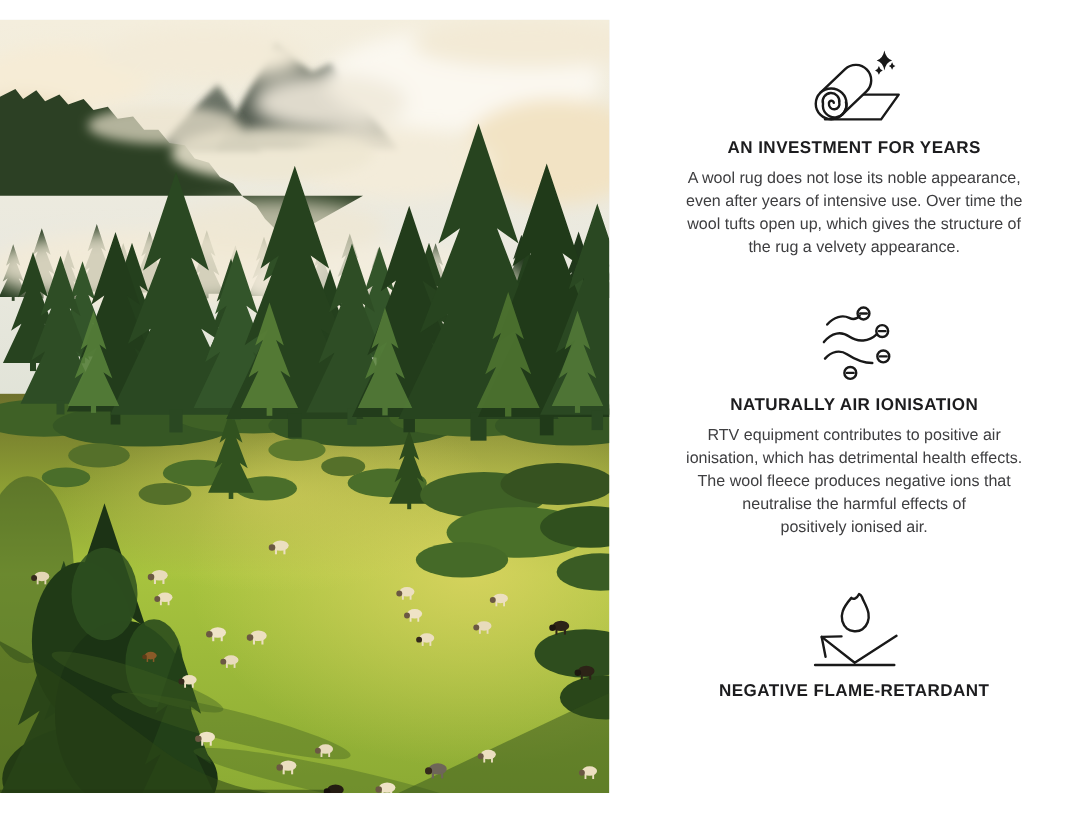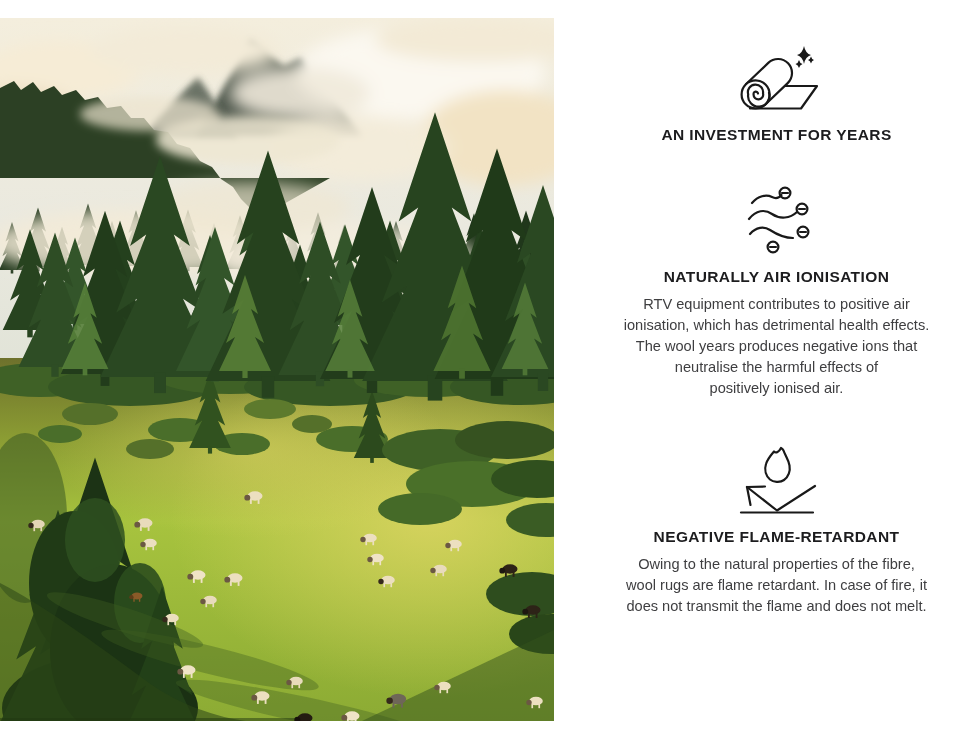--- a/index.html
+++ b/index.html
@@ -330,20 +330,24 @@
             <path d="M68,20 Q68.8,23.2 71.5,24 Q68.8,24.8 68,28 Q67.2,24.8 64.5,24 Q67.2,23.2 68,20 Z"></path>
             <path d="M80,16.5 Q80.7,19.3 83,20 Q80.7,20.7 80,23.5 Q79.3,20.7 77,20 Q79.3,19.3 80,16.5 Z"></path>
           </g>
           <path class="icw" d="M50,46 L86,46 L70,68.5 L19,68.5 Z"></path>
           <path class="icw" d="M14.9,44.3 L37.3,22.9 A14,14 0 0 1 56.7,43.1 L34.3,64.5 Z"></path>
           <circle class="icw" cx="24.6" cy="54.4" r="14"></circle>
           <path class="ic" stroke-width="2" d="M27,53.5 a2.2,2.2 0 1 0 -4.4,.6 a4.8,4.8 0 1 0 9.4,-.8 a7.6,7.6 0 1 0 -14.8,1 a10.7,10.7 0 1 0 20.8,-1.4"></path>
         </svg>
       </div>
       <h3>AN INVESTMENT FOR YEARS</h3>
+      <p>A wool rug does not lose its noble appearance,
+even after years of intensive use. Over time the
+wool tufts open up, which gives the structure of
+the rug a velvety appearance.</p>
     </section>
 
     <section class="feature f2">
       <div class="icon">
         <svg width="82" height="84" viewBox="0 0 82 84">
           <path class="ic" stroke-width="2.1" d="M16,31 C22,24 30,22 36,25 C40,27 43,26 45.5,23"></path>
           <path class="ic" stroke-width="2.1" d="M13,47 C20,38 29,37 36,42 C44,47.5 54,46.5 61,40"></path>
           <path class="ic" stroke-width="2.1" d="M14,62 C20,55 28,54 34,58 C42,63.2 50,66 57,66"></path>
           <g>
             <circle class="ic" stroke-width="2" cx="49" cy="21" r="5.4"></circle>
@@ -353,34 +357,31 @@
             <circle class="ic" stroke-width="2" cx="67" cy="60" r="5.4"></circle>
               <path class="ic" stroke-width="2" d="M64,60 h6"></path>
             <circle class="ic" stroke-width="2" cx="37" cy="75" r="5.4"></circle>
               <path class="ic" stroke-width="2" d="M34,75 h6"></path>
           </g>
         </svg>
       </div>
       <h3>NATURALLY AIR IONISATION</h3>
       <p>RTV equipment contributes to positive air
 ionisation, which has detrimental health effects.
-The wool years produces negative ions that
+The wool fleece produces negative ions that
 neutralise the harmful effects of
 positively ionised air.</p>
     </section>
 
     <section class="feature f3">
       <div class="icon">
         <svg width="88" height="80" viewBox="0 0 88 80">
           <path class="ic" d="M48,12 C46,16 43,17.5 41,15.5 C38,19 34.5,23 33,28 C31,34 33,40 37,43.5 C40,46 47,47 51,44 C55.5,41 57.5,35 56.5,29.5 C55.5,23.5 52,19 50.5,14.5 C50,13.5 49,12.5 48,12 Z"></path>
           <path class="ic" d="M82,50 L44,74.5 L14,51"></path>
           <path class="ic" d="M14,51 L32,50.5 M14,51 L17.5,69"></path>
           <path class="ic" d="M8,76.5 H80"></path>
         </svg>
       </div>
       <h3>NEGATIVE FLAME-RETARDANT</h3>
-      <p>Owing to the natural properties of the fibre,
-wool rugs are flame retardant. In case of fire, it
-does not transmit the flame and does not melt.</p>
     </section>
 
   </main>
 </div>
 
 </body></html>

